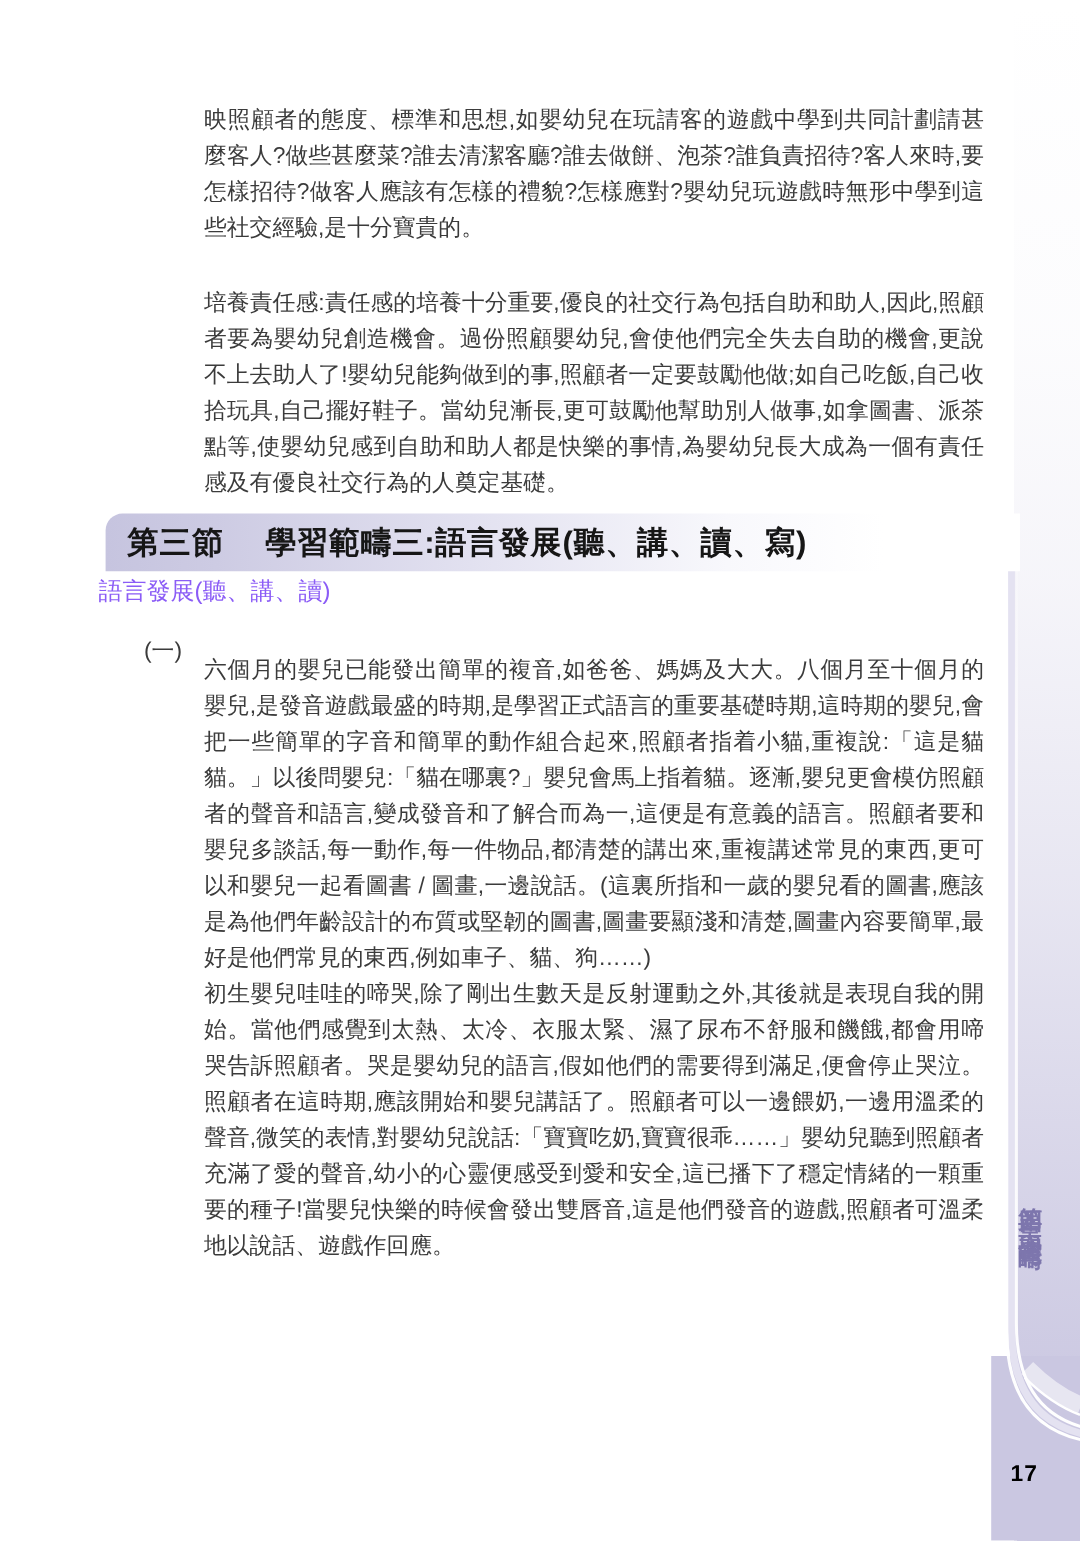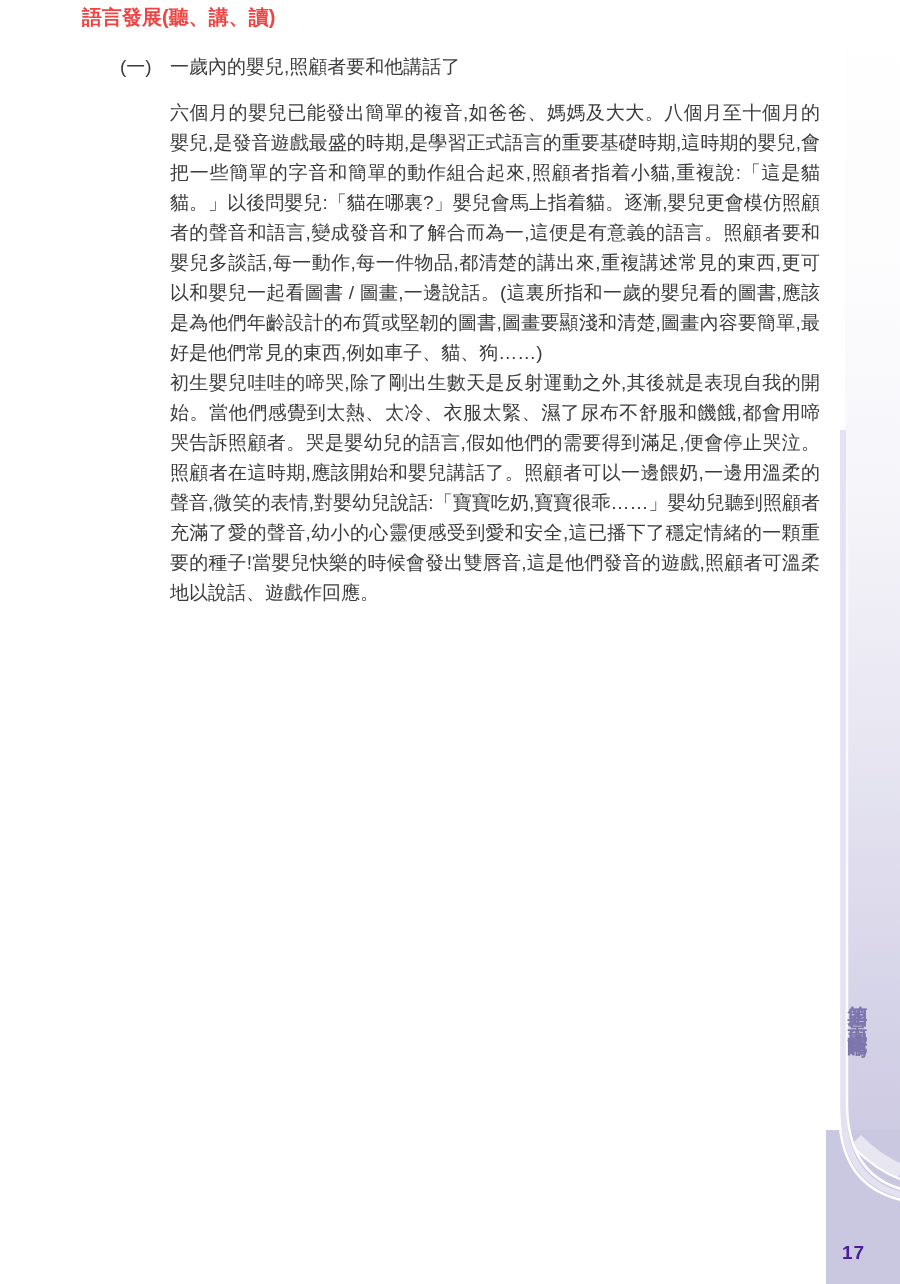--- a/index.html
+++ b/index.html
@@ -31,21 +31,21 @@
 
   .chapter-tab{
     position:absolute;top:990px;left:846px;width:24px;z-index:3;
     writing-mode:vertical-rl;text-orientation:upright;
     font-size:20px;font-weight:bold;color:#7d76ad;letter-spacing:3px;
     line-height:24px;
   }
   .chapter-tab .gap{display:inline-block;height:14px;}
   .page-number{
     position:absolute;left:842px;top:1218px;z-index:3;
-    font-size:19px;font-weight:bold;color:#4c1d95;letter-spacing:1px;margin-top:24px;
+    font-size:19px;font-weight:bold;color:#000000;letter-spacing:1px;
   }
 
   
   .content{position:absolute;top:0;left:0;width:900px;z-index:4;}
   .body-text{
     font-size:19px;line-height:30px;color:#3b3b3b;
     text-align:justify;margin:0;
   }
   .para-indented{margin-left:170px;width:650px;}
   .para-full{margin-left:82px;width:738px;text-indent:2em;}
@@ -54,21 +54,21 @@
     margin:10px 0 0 88px;width:762px;height:48px;
     border-top-left-radius:14px;
     background:linear-gradient(to right,#c6c4df 0%,#cdcbe3 12%,#e2e1f0 40%,#f8f8fc 68%,#ffffff 85%);
     display:flex;align-items:center;
     font-size:26px;font-weight:bold;color:#161616;
   }
   .section-banner .banner-label{margin-left:18px;letter-spacing:1px;}
   .section-banner .banner-title{margin-left:34px;letter-spacing:0.5px;}
 
   .subheading{
-    margin:4px 0 0 82px;font-size:20px;font-weight:bold;color:#ef4444;line-height:26px;
+    margin:4px 0 0 82px;font-size:20px;font-weight:normal;color:#8b5cf6;line-height:26px;
   }
 
   .item-row{display:flex;margin:22px 0 0 120px;}
   .item-marker{flex:none;width:50px;font-size:19px;line-height:30px;color:#3b3b3b;}
   .item-body{width:650px;}
   .item-title{font-size:19px;line-height:30px;color:#3b3b3b;margin:0;}
   .item-para{margin:0;}
   .item-para.second{margin-top:16px;}
 
   .mt-first{margin-top:86px;}
@@ -102,29 +102,34 @@
   </svg>
 
   <div class="chapter-tab">
     <span>第四章</span><span class="gap"></span><span>學習範疇</span>
   </div>
 
   <div class="page-number">17</div>
 
   <div class="content">
 
+    <p class="body-text para-indented mt-first">映照顧者的態度、標準和思想,如嬰幼兒在玩請客的遊戲中學到共同計劃請甚麼客人?做些甚麼菜?誰去清潔客廳?誰去做餅、泡茶?誰負責招待?客人來時,要怎樣招待?做客人應該有怎樣的禮貌?怎樣應對?嬰幼兒玩遊戲時無形中學到這些社交經驗,是十分寶貴的。</p>
 
+    <p class="body-text para-indented mt-para2">培養責任感:責任感的培養十分重要,優良的社交行為包括自助和助人,因此,照顧者要為嬰幼兒創造機會。過份照顧嬰幼兒,會使他們完全失去自助的機會,更說不上去助人了!嬰幼兒能夠做到的事,照顧者一定要鼓勵他做;如自己吃飯,自己收拾玩具,自己擺好鞋子。當幼兒漸長,更可鼓勵他幫助別人做事,如拿圖書、派茶點等,使嬰幼兒感到自助和助人都是快樂的事情,為嬰幼兒長大成為一個有責任感及有優良社交行為的人奠定基礎。</p>
 
+    <div class="section-banner">
+      <span class="banner-label">第三節</span>
+      <span class="banner-title">學習範疇三:語言發展(聽、講、讀、寫)</span>
+    </div>
 
 
     <div class="subheading">語言發展(聽、講、讀)</div>
 
     <div class="item-row">
       <div class="item-marker">(一)</div>
       <div class="item-body">
-        <p class="item-title">一歲內的嬰兒,照顧者要和他講話了</p>
         <p class="body-text item-para second">六個月的嬰兒已能發出簡單的複音,如爸爸、媽媽及大大。八個月至十個月的嬰兒,是發音遊戲最盛的時期,是學習正式語言的重要基礎時期,這時期的嬰兒,會把一些簡單的字音和簡單的動作組合起來,照顧者指着小貓,重複說:「這是貓貓。」以後問嬰兒:「貓在哪裏?」嬰兒會馬上指着貓。逐漸,嬰兒更會模仿照顧者的聲音和語言,變成發音和了解合而為一,這便是有意義的語言。照顧者要和嬰兒多談話,每一動作,每一件物品,都清楚的講出來,重複講述常見的東西,更可以和嬰兒一起看圖書 / 圖畫,一邊說話。(這裏所指和一歲的嬰兒看的圖書,應該是為他們年齡設計的布質或堅韌的圖書,圖畫要顯淺和清楚,圖畫內容要簡單,最好是他們常見的東西,例如車子、貓、狗……)</p>
         <p class="body-text item-para">初生嬰兒哇哇的啼哭,除了剛出生數天是反射運動之外,其後就是表現自我的開始。當他們感覺到太熱、太冷、衣服太緊、濕了尿布不舒服和饑餓,都會用啼哭告訴照顧者。哭是嬰幼兒的語言,假如他們的需要得到滿足,便會停止哭泣。照顧者在這時期,應該開始和嬰兒講話了。照顧者可以一邊餵奶,一邊用溫柔的聲音,微笑的表情,對嬰幼兒說話:「寶寶吃奶,寶寶很乖……」嬰幼兒聽到照顧者充滿了愛的聲音,幼小的心靈便感受到愛和安全,這已播下了穩定情緒的一顆重要的種子!當嬰兒快樂的時候會發出雙唇音,這是他們發音的遊戲,照顧者可溫柔地以說話、遊戲作回應。</p>
       </div>
     </div>
 
   </div>
 </div>
 
 </body></html>

